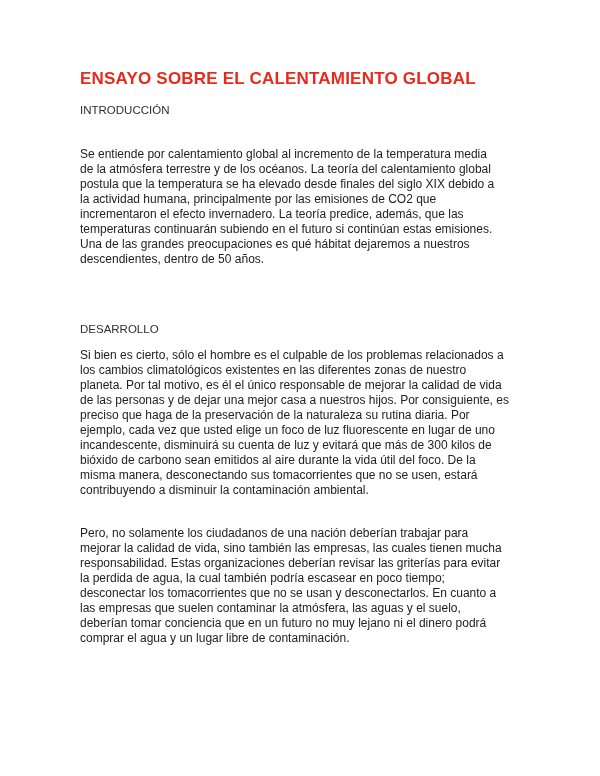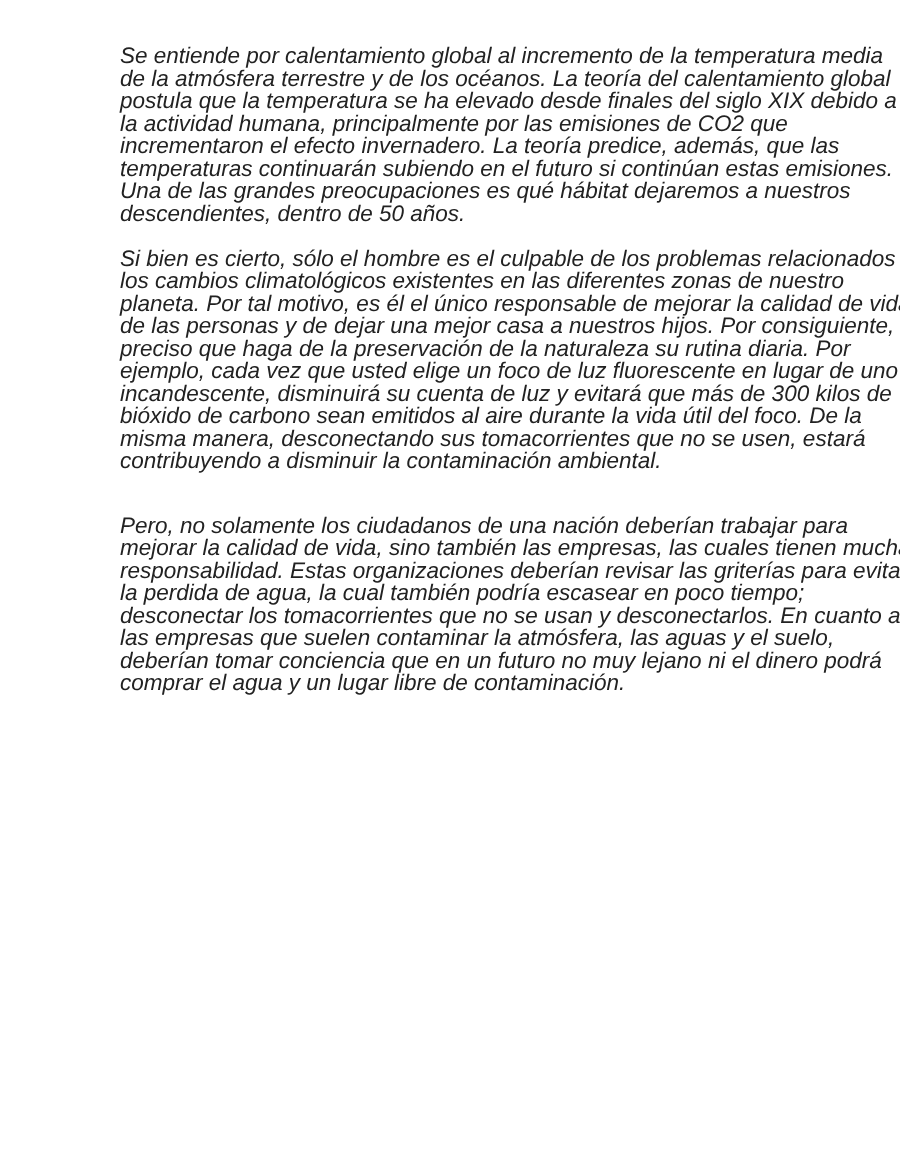--- a/index.html
+++ b/index.html
@@ -33,47 +33,49 @@
   .section-heading {
     font-size: 11.5px;
     line-height: 14px;
     font-weight: normal;
     color: #2e2e2e;
     white-space: pre;
   }
   .heading-introduccion { margin-top: 13px; }
   .heading-desarrollo   { margin-top: 55px; }
   .para {
-    font-size: 15px;
+    font-size: 12px;
     line-height: 15px;
     color: #222222;
     white-space: pre;
-    font-style: italic;
   }
   .para-intro  { margin-top: 30px; }
   .para-body-1 { }
   .para-body-2 { margin-top: 28px; }
 </style>
 </head>
 <body>
 
 <div class="page" style="background: rgb(255, 255, 255);">
   <div class="content">
 
+    <h1 class="doc-title" style="color: rgb(232, 41, 28);">ENSAYO SOBRE EL CALENTAMIENTO GLOBAL</h1>
 
+    <div class="section-heading heading-introduccion">INTRODUCCIÓN</div>
 
     <p class="para para-intro">Se entiende por calentamiento global al incremento de la temperatura media
 de la atmósfera terrestre y de los océanos. La teoría del calentamiento global
 postula que la temperatura se ha elevado desde finales del siglo XIX debido a
 la actividad humana, principalmente por las emisiones de CO2 que
 incrementaron el efecto invernadero. La teoría predice, además, que las
 temperaturas continuarán subiendo en el futuro si continúan estas emisiones.
 Una de las grandes preocupaciones es qué hábitat dejaremos a nuestros
 descendientes, dentro de 50 años.</p>
 
+    <div class="section-heading heading-desarrollo">DESARROLLO</div>
 
     <p class="para para-body-1">Si bien es cierto, sólo el hombre es el culpable de los problemas relacionados a
 los cambios climatológicos existentes en las diferentes zonas de nuestro
 planeta. Por tal motivo, es él el único responsable de mejorar la calidad de vida
 de las personas y de dejar una mejor casa a nuestros hijos. Por consiguiente, es
 preciso que haga de la preservación de la naturaleza su rutina diaria. Por
 ejemplo, cada vez que usted elige un foco de luz fluorescente en lugar de uno
 incandescente, disminuirá su cuenta de luz y evitará que más de 300 kilos de
 bióxido de carbono sean emitidos al aire durante la vida útil del foco. De la
 misma manera, desconectando sus tomacorrientes que no se usen, estará

